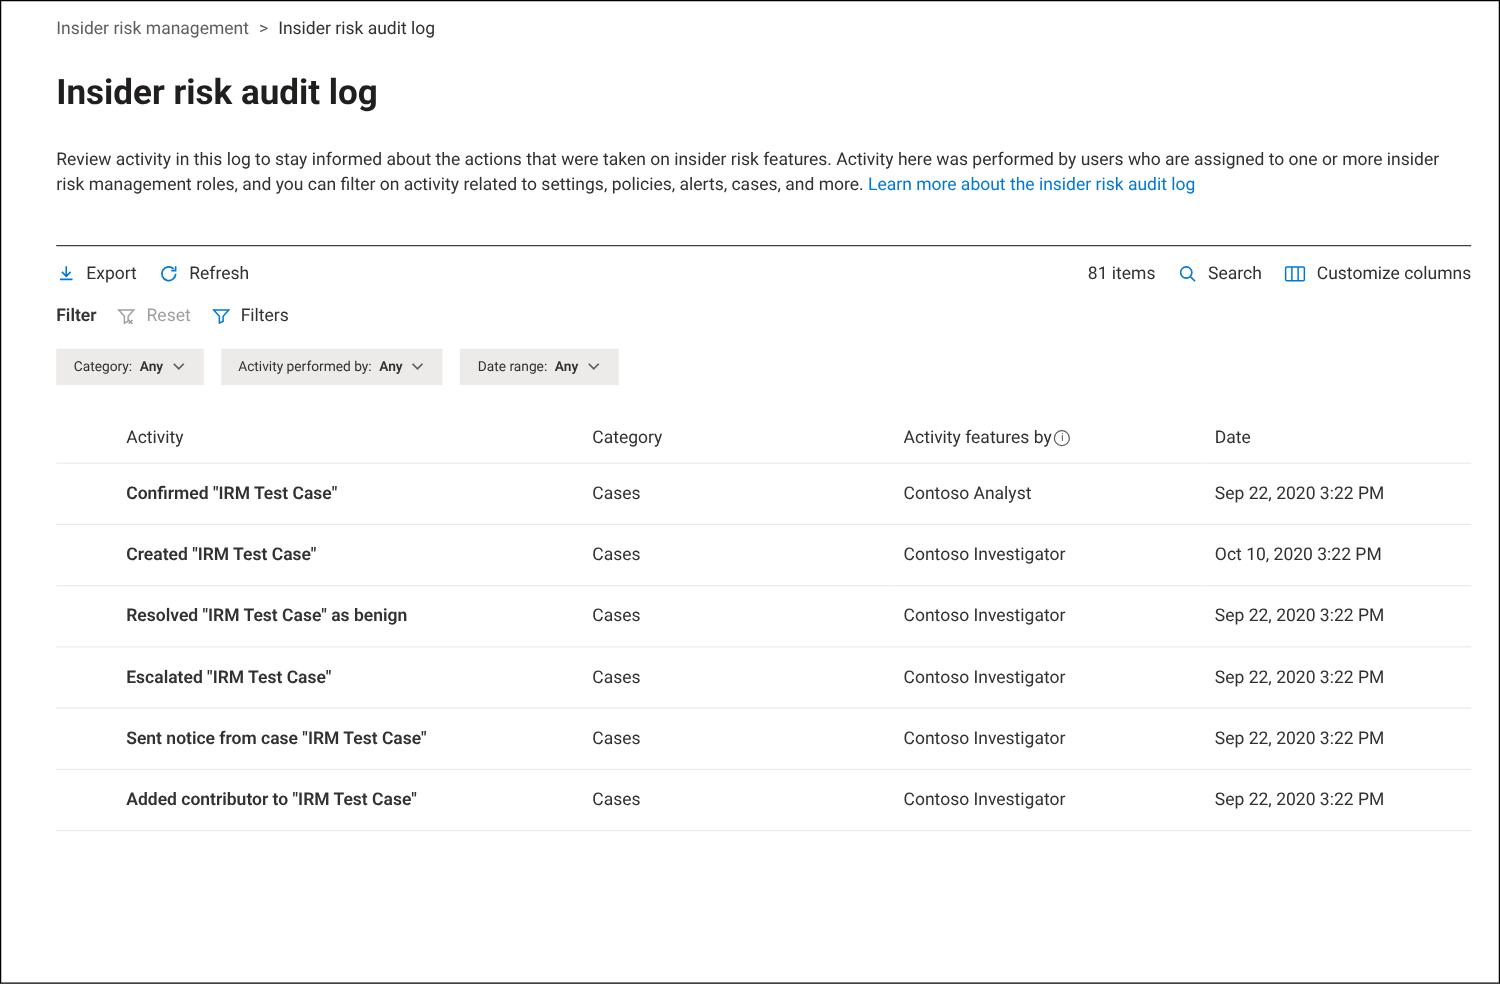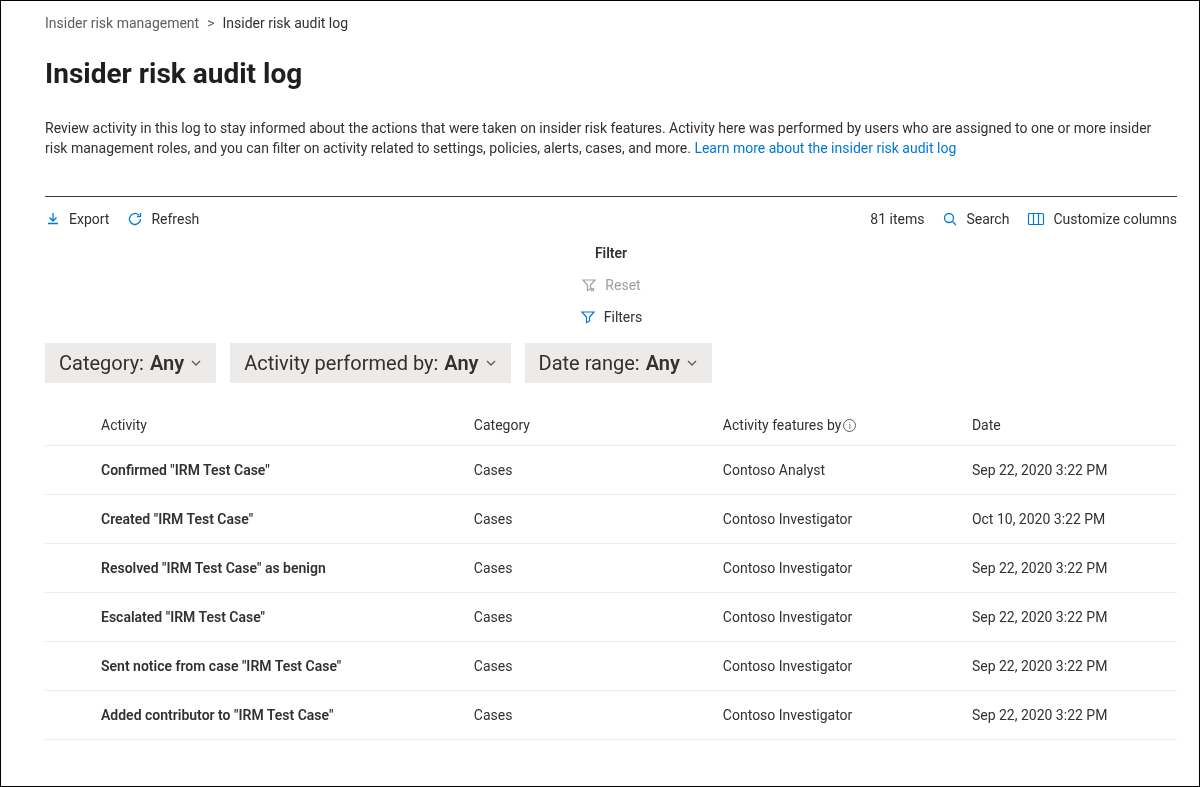--- a/index.html
+++ b/index.html
@@ -67,38 +67,37 @@
     font-size: 14px;
   }
   .cmd .icon { color: #0078d4; }
   .count { color: #323130; }
 
   .filter-row {
     display: flex;
     align-items: center;
     gap: 16px;
     margin-bottom: 18px;
-    flex-direction: column;
   }
   .filter-label { font-weight: 600; font-size: 14px; }
   .filter-chip {
     display: inline-flex;
     align-items: center;
     gap: 8px;
     color: #323130;
     font-size: 14px;
   }
   .filter-chip.disabled { color: #a19f9d; }
   .filter-chip.disabled svg { stroke: #a19f9d; }
 
   .pill-row { display: flex; gap: 14px; margin-bottom: 22px; }
   .pill {
     background: #edebe9;
     padding: 8px 14px;
-    font-size: 20px;
+    font-size: 11px;
     display: inline-flex;
     align-items: center;
     gap: 6px;
     cursor: pointer;
   }
   .pill .val { font-weight: 600; }
 
   table.grid {
     width: 100%;
     border-collapse: collapse;

